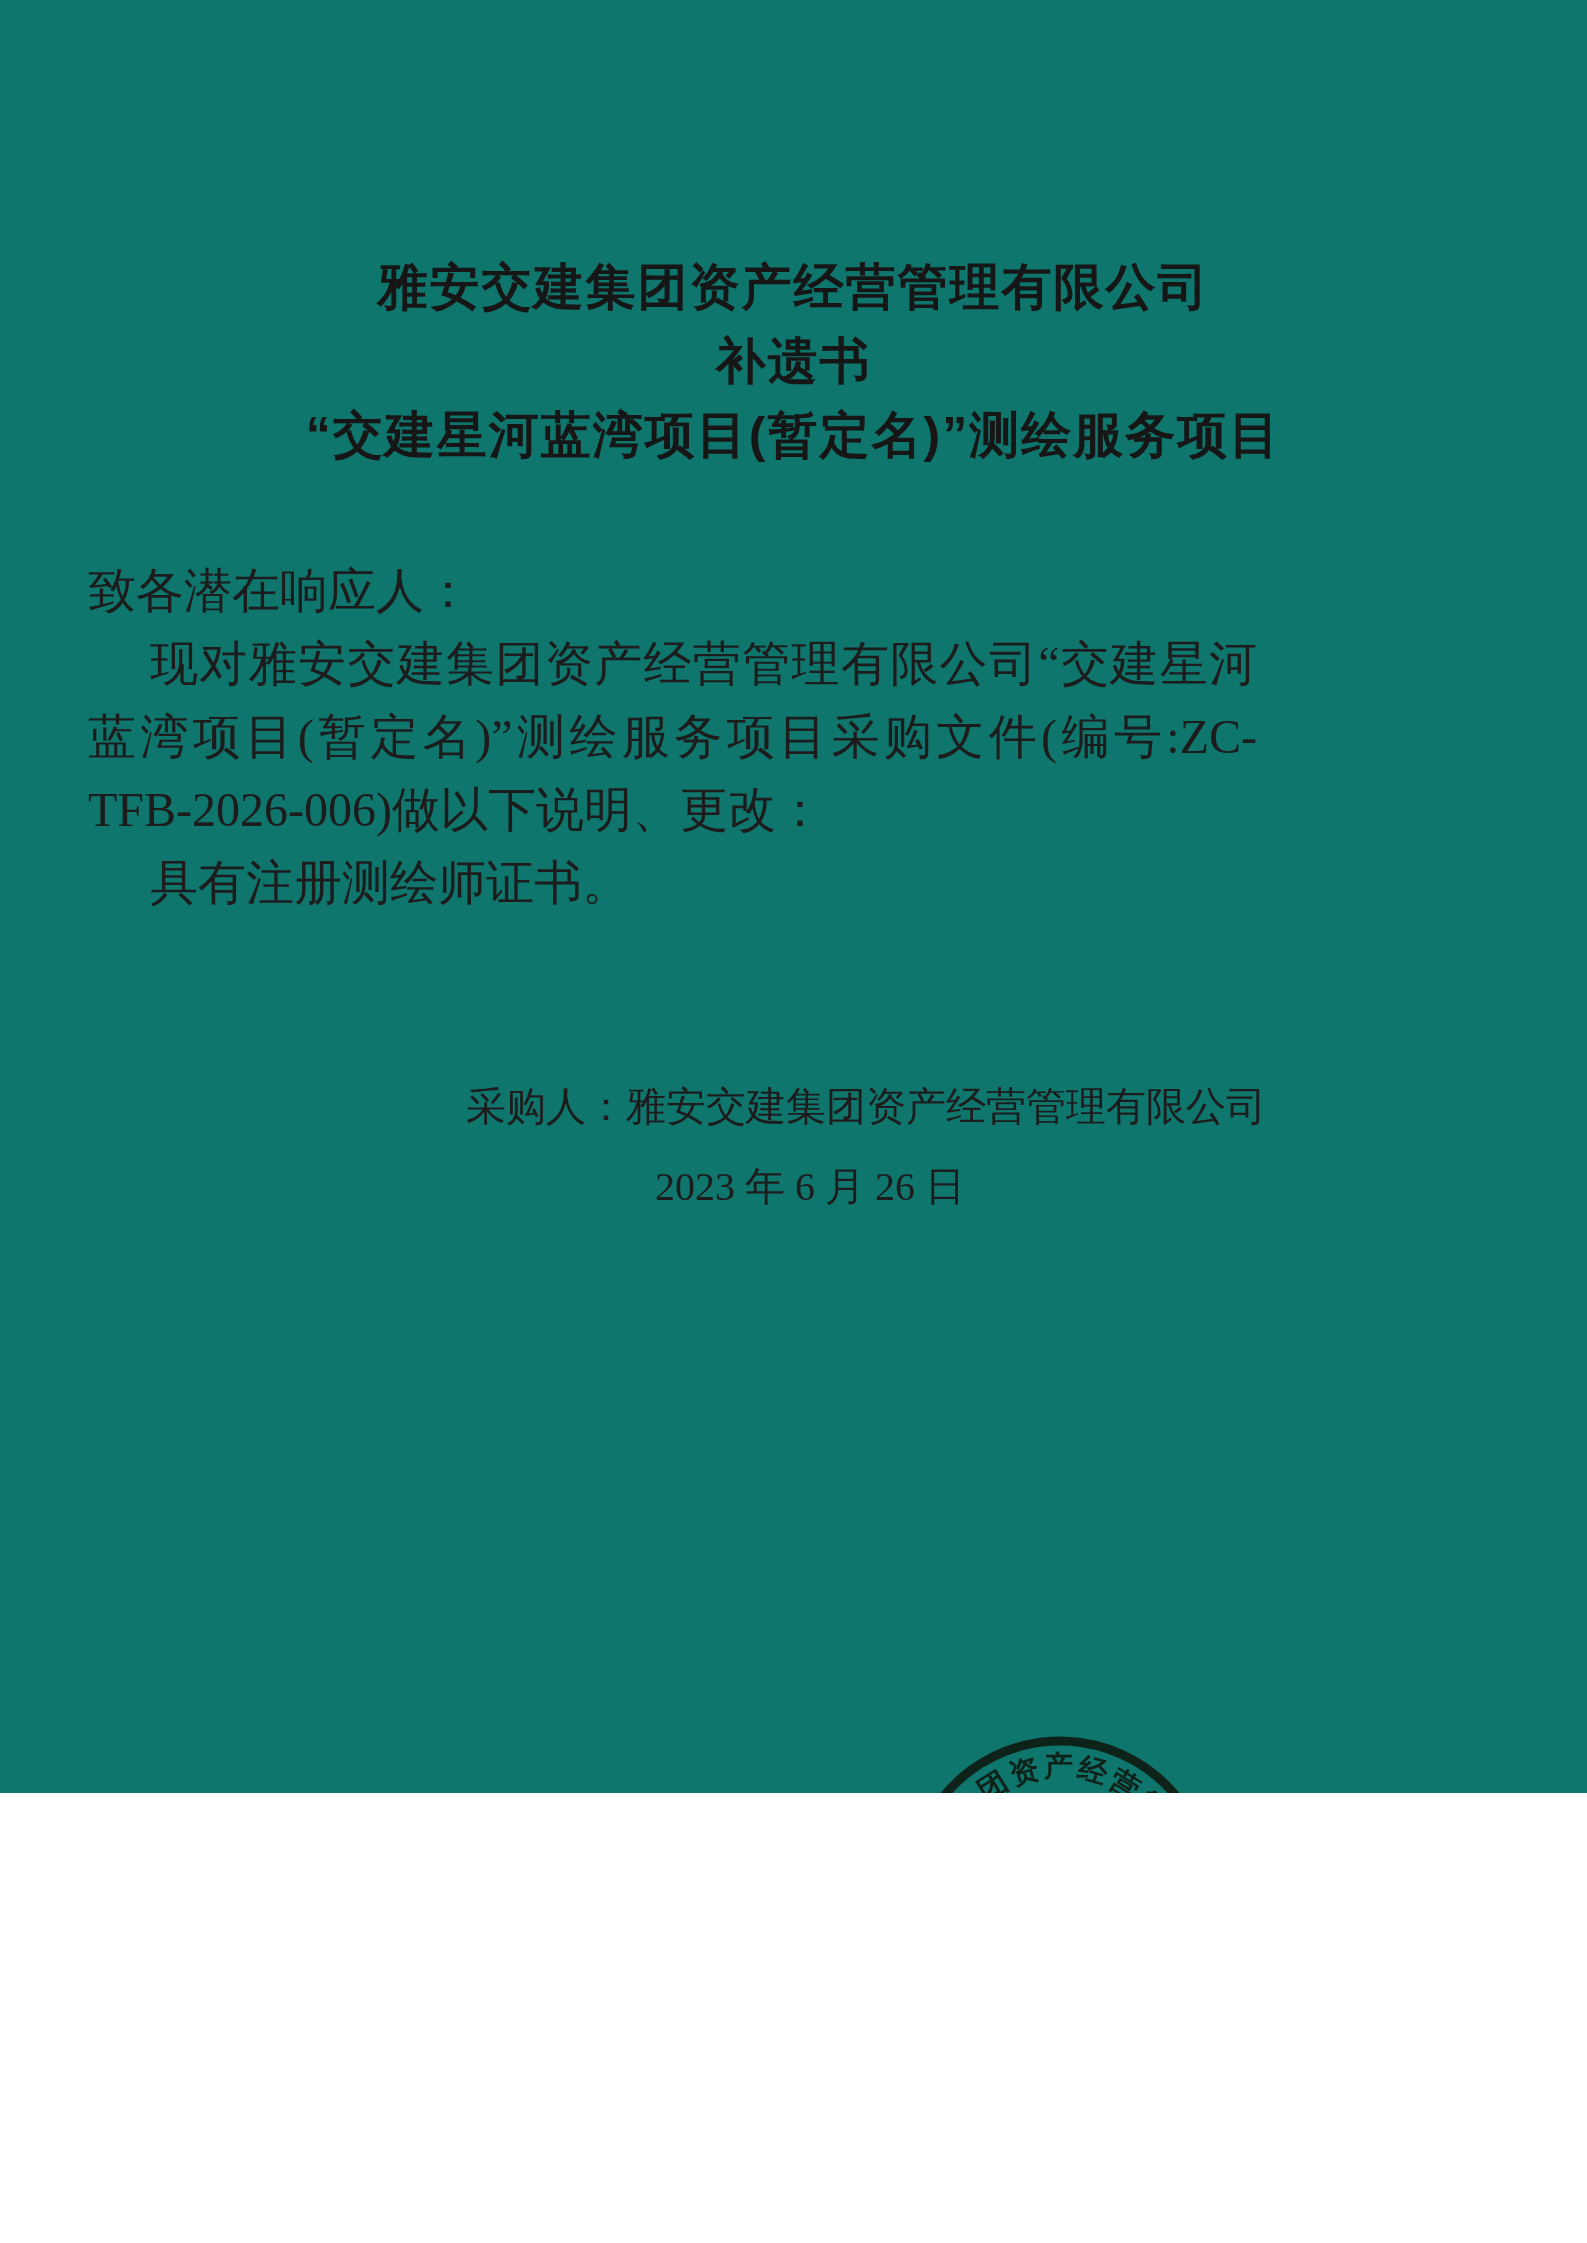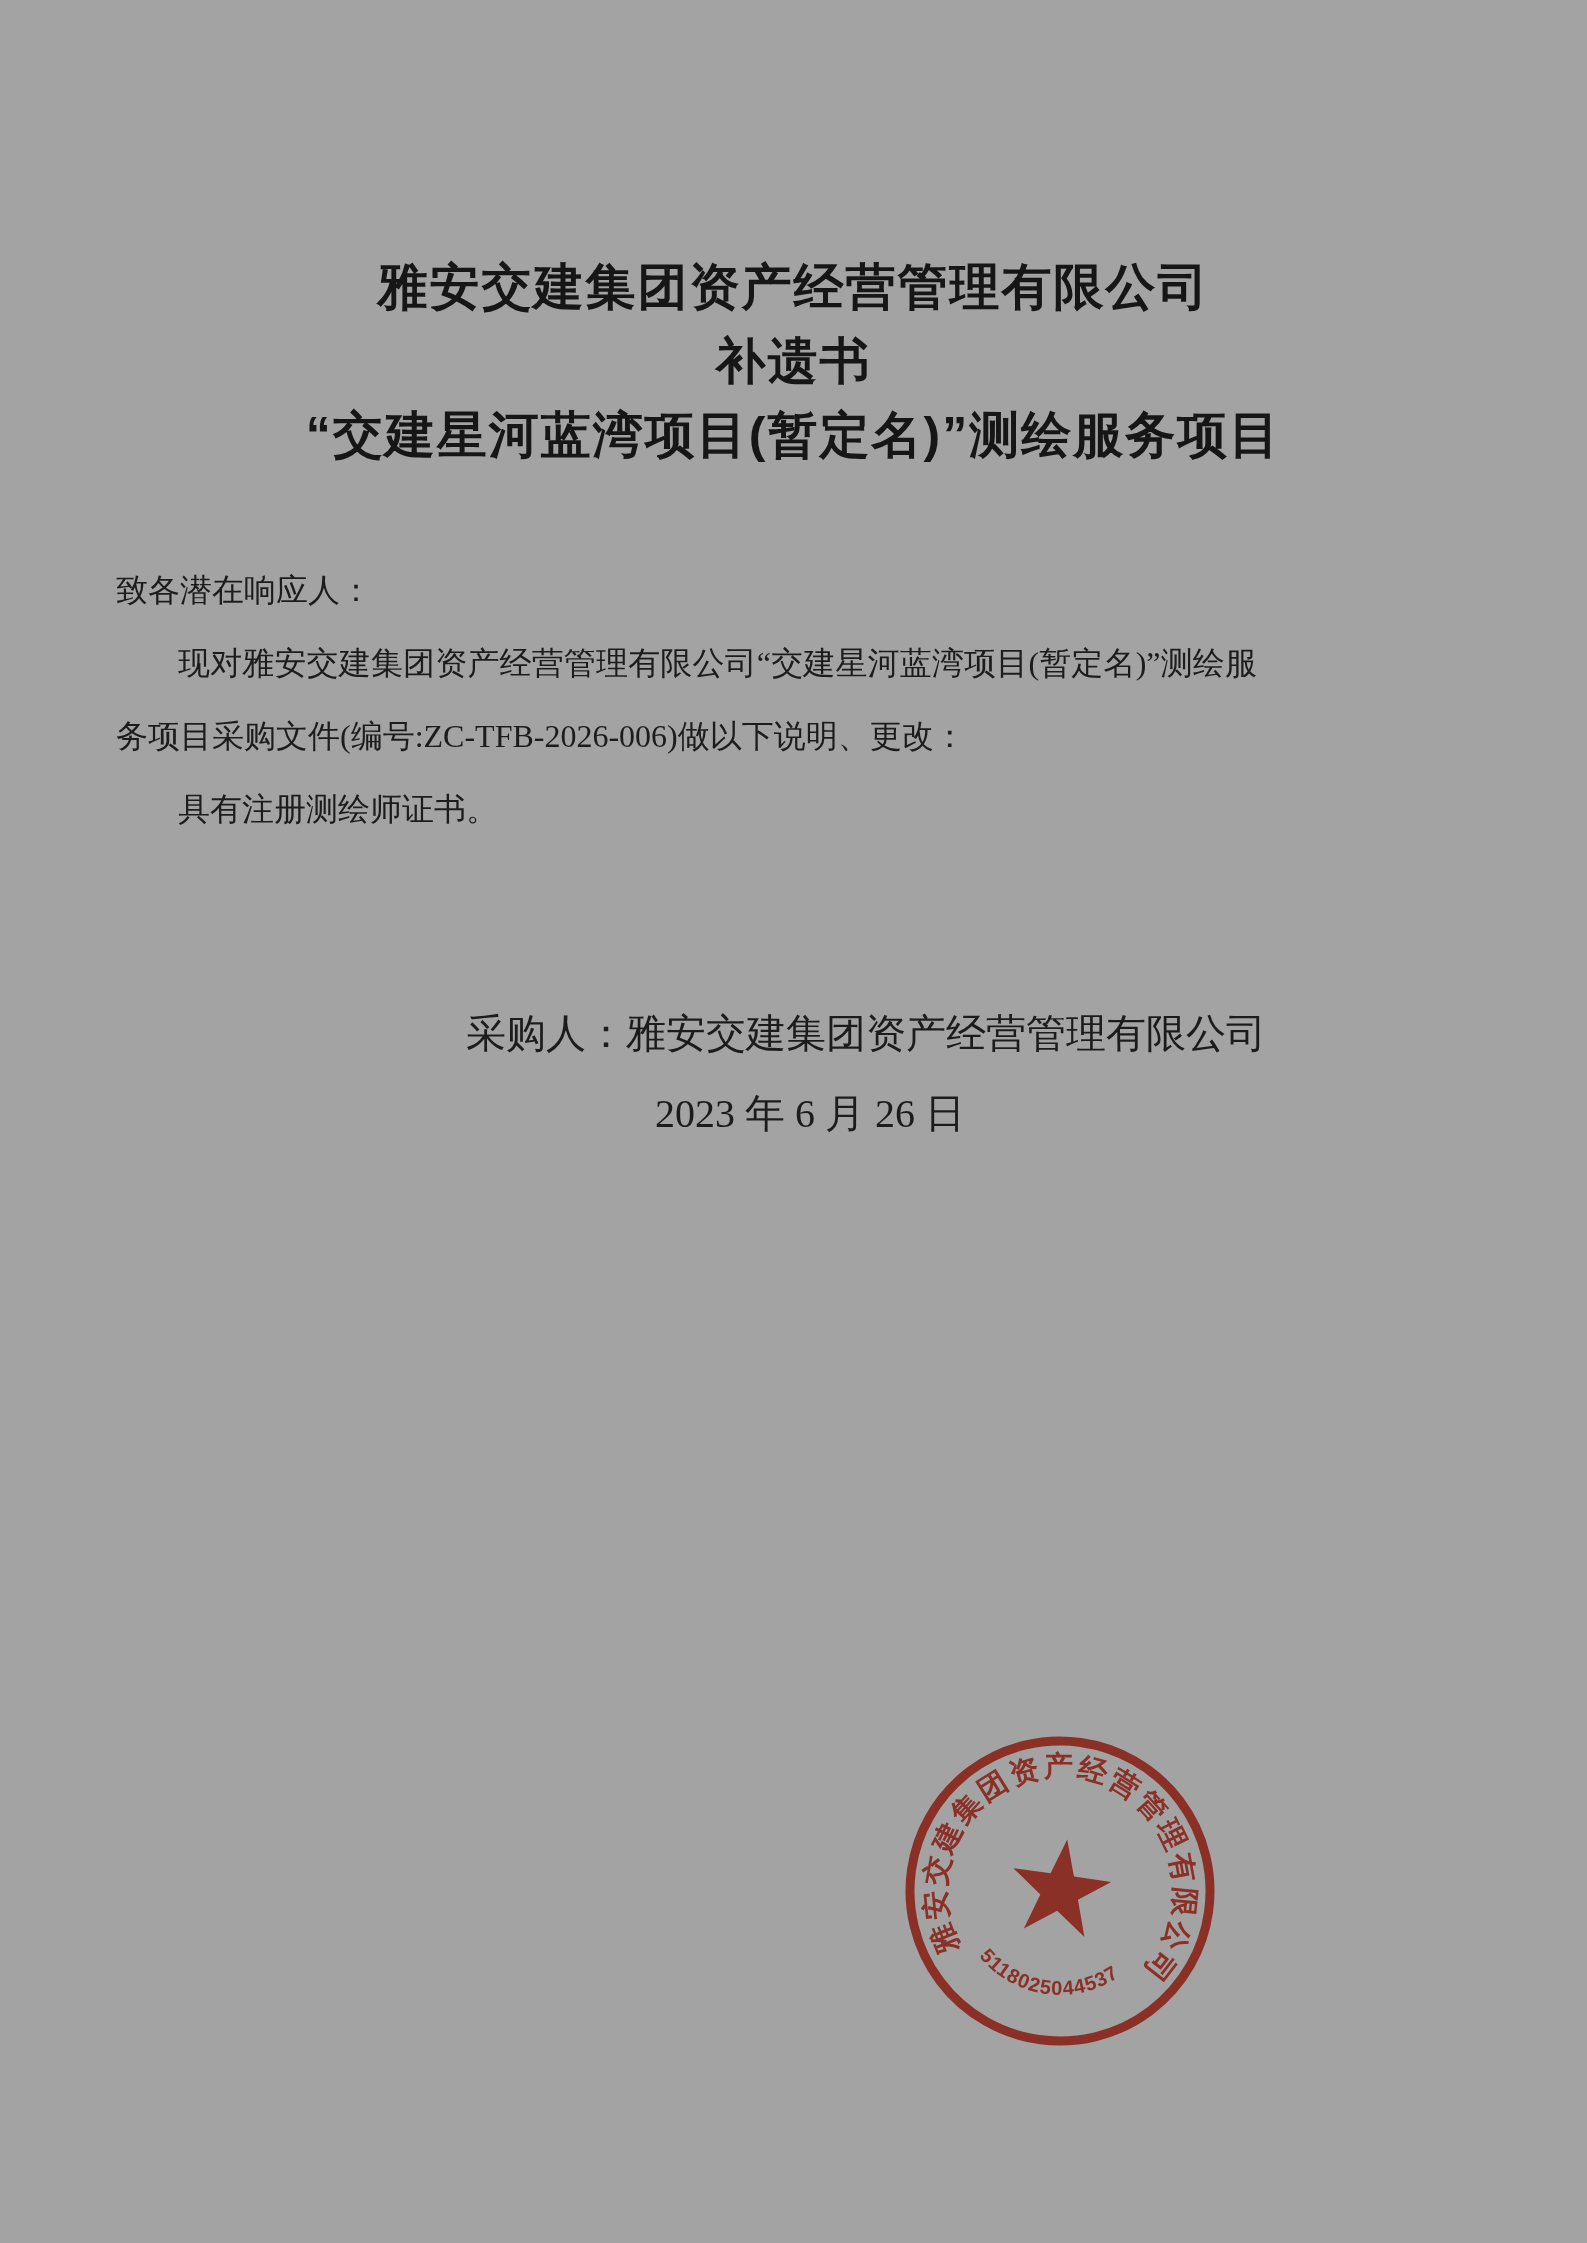--- a/index.html
+++ b/index.html
@@ -1,38 +1,38 @@
 <!DOCTYPE html>
 <html lang="zh"><head>
 <meta charset="utf-8">
 <style>
   html, body { margin: 0; padding: 0; background: #ffffff; }
   .page {
     position: relative;
     width: 1587px;
-    height: 2243px;
-    background: #a3a3a3;
+    height: 1793px;
+    background: #0f766e;
     color: #1f1f1f;
     font-family: "Liberation Serif", serif;
     overflow: hidden;
   }
   .doc-title {
     padding-top: 250px;
     text-align: center;
     font-family: "Liberation Sans", sans-serif;
     font-weight: 700;
     font-size: 50px;
     line-height: 74px;
     letter-spacing: 2px;
     color: #161616;
   }
   .doc-title .t-line { white-space: nowrap; }
   .doc-body {
-    margin: 82px 330px 0 116px; 
-    font-size: 32px;
+    margin: 82px 330px 0 88px; 
+    font-size: 48px;
     line-height: 73px;
     text-align: justify;
     color: #1c1c1c;
   }
   .doc-body p { margin: 0; }
   .doc-body p.salutation { text-indent: 0; }
   .doc-body p.para { text-indent: 62px; }
   .signature {
     margin: 148px 0 0 183px;
     font-size: 40px;

